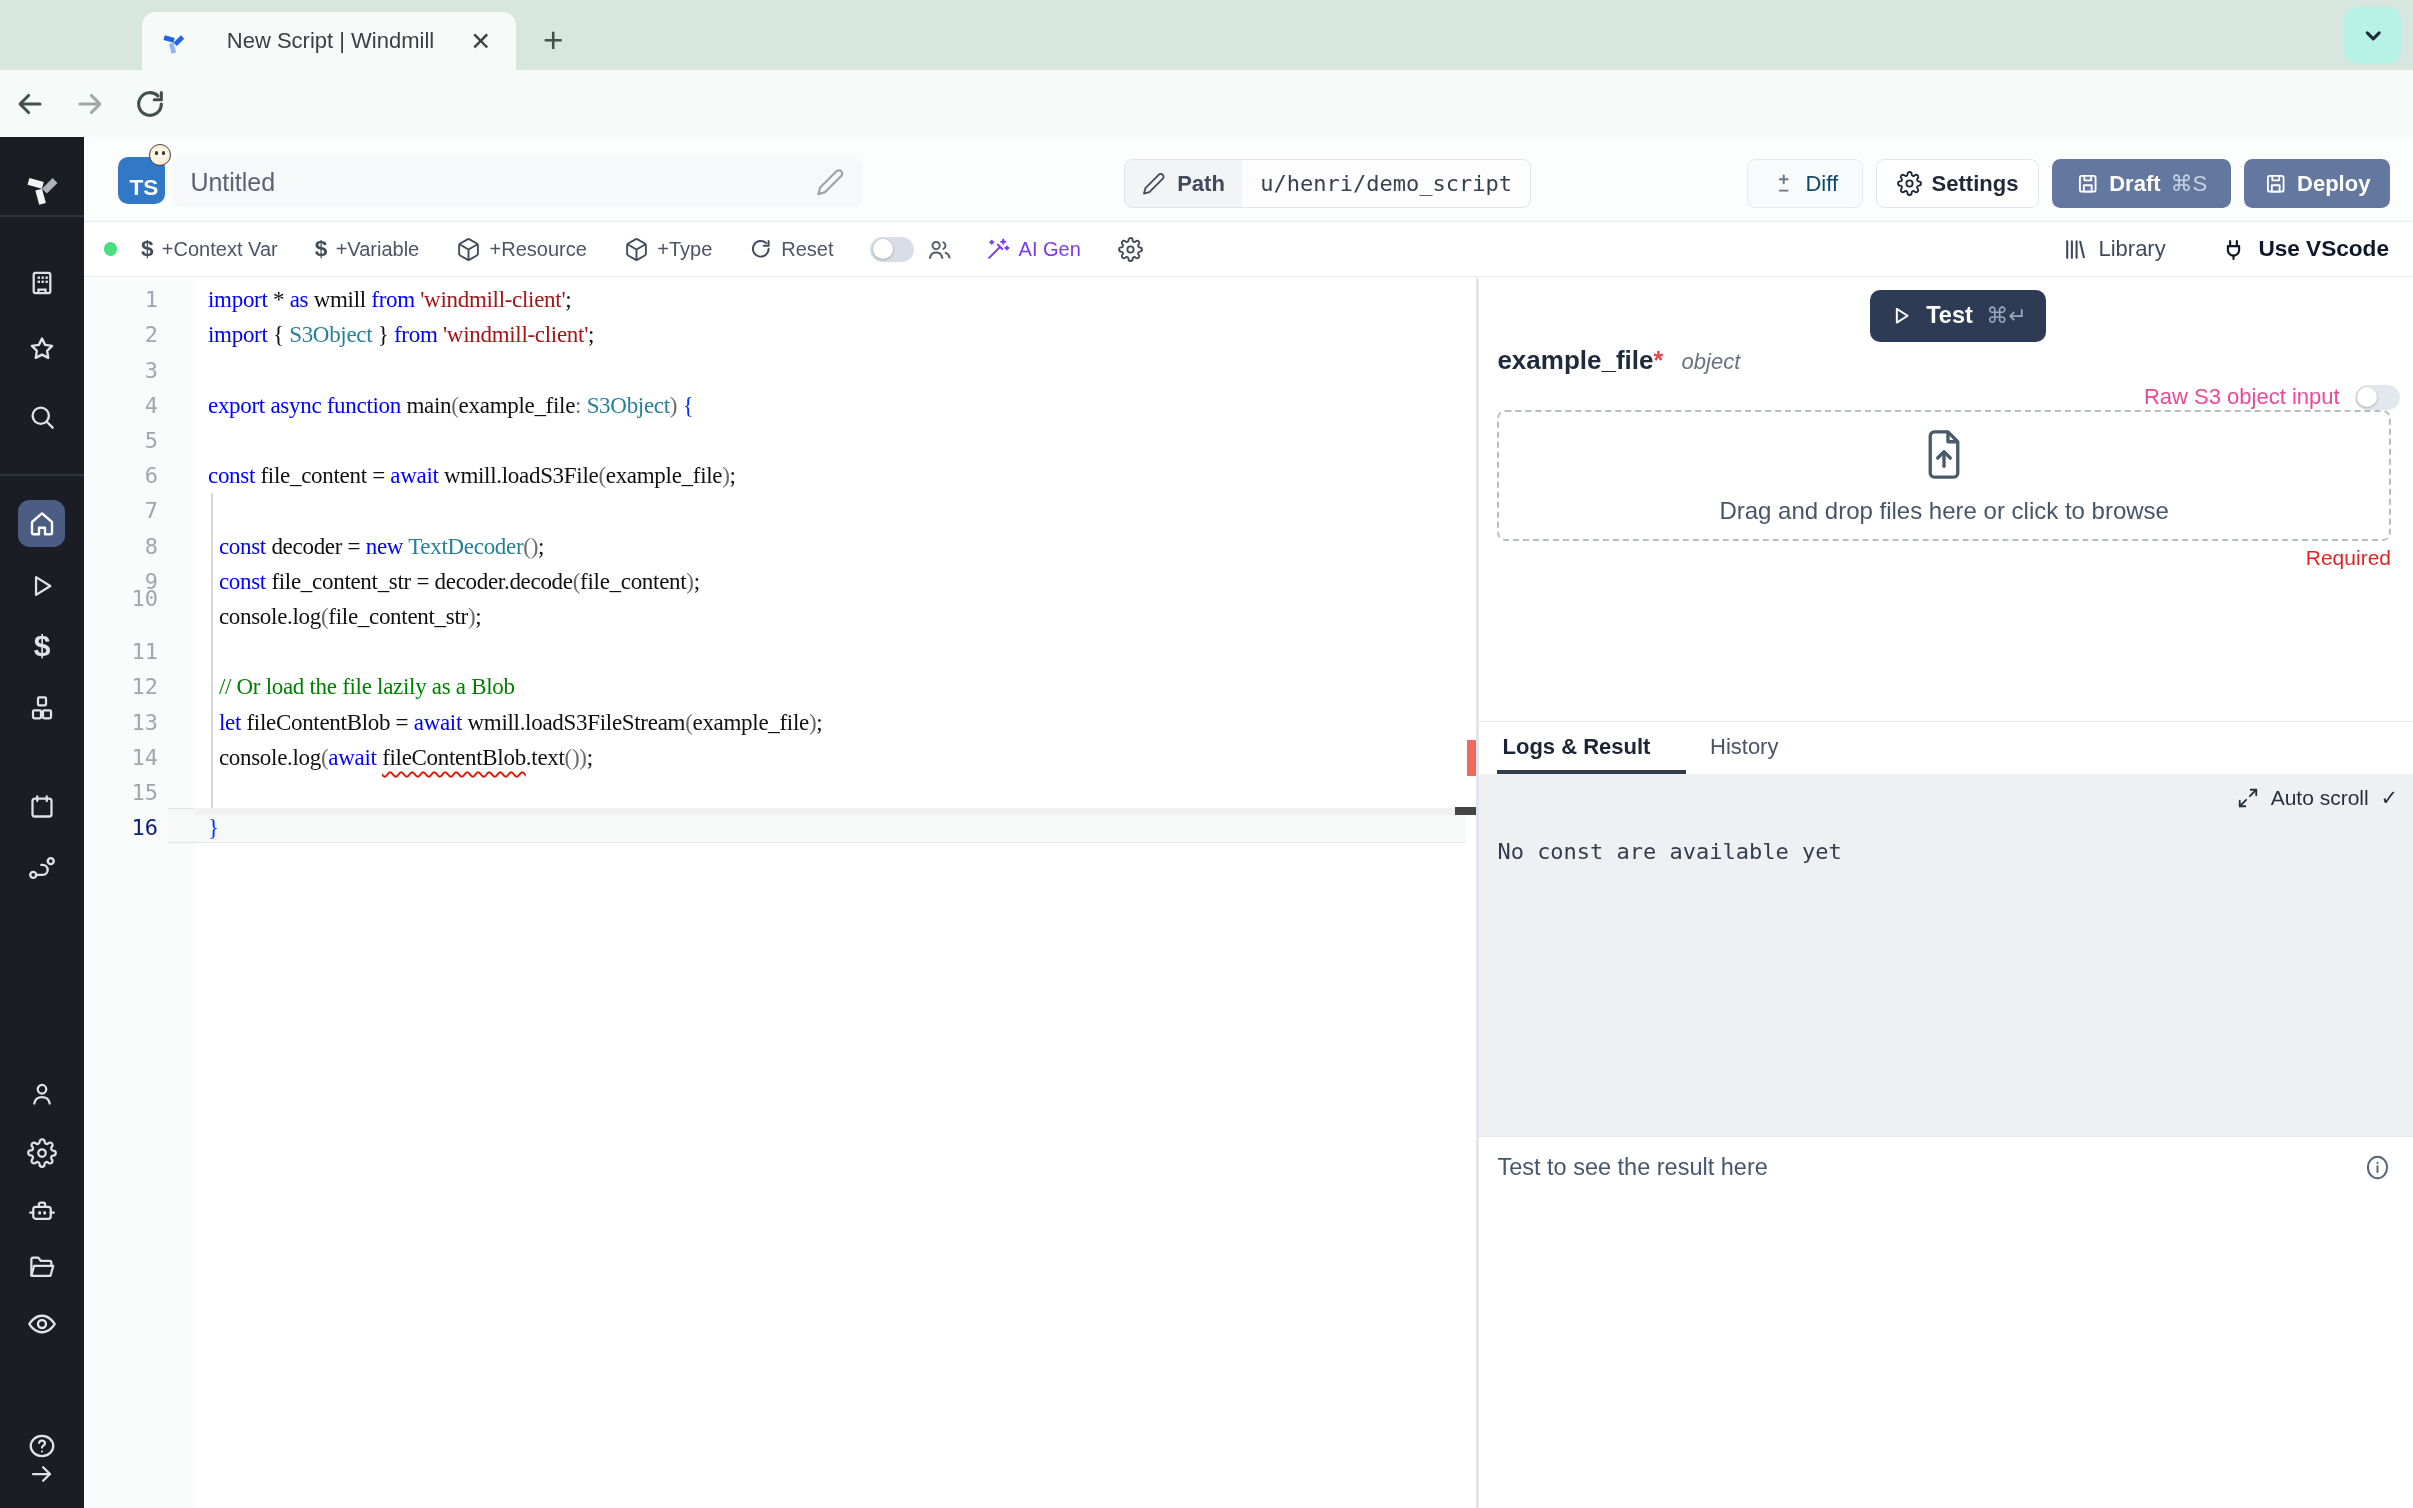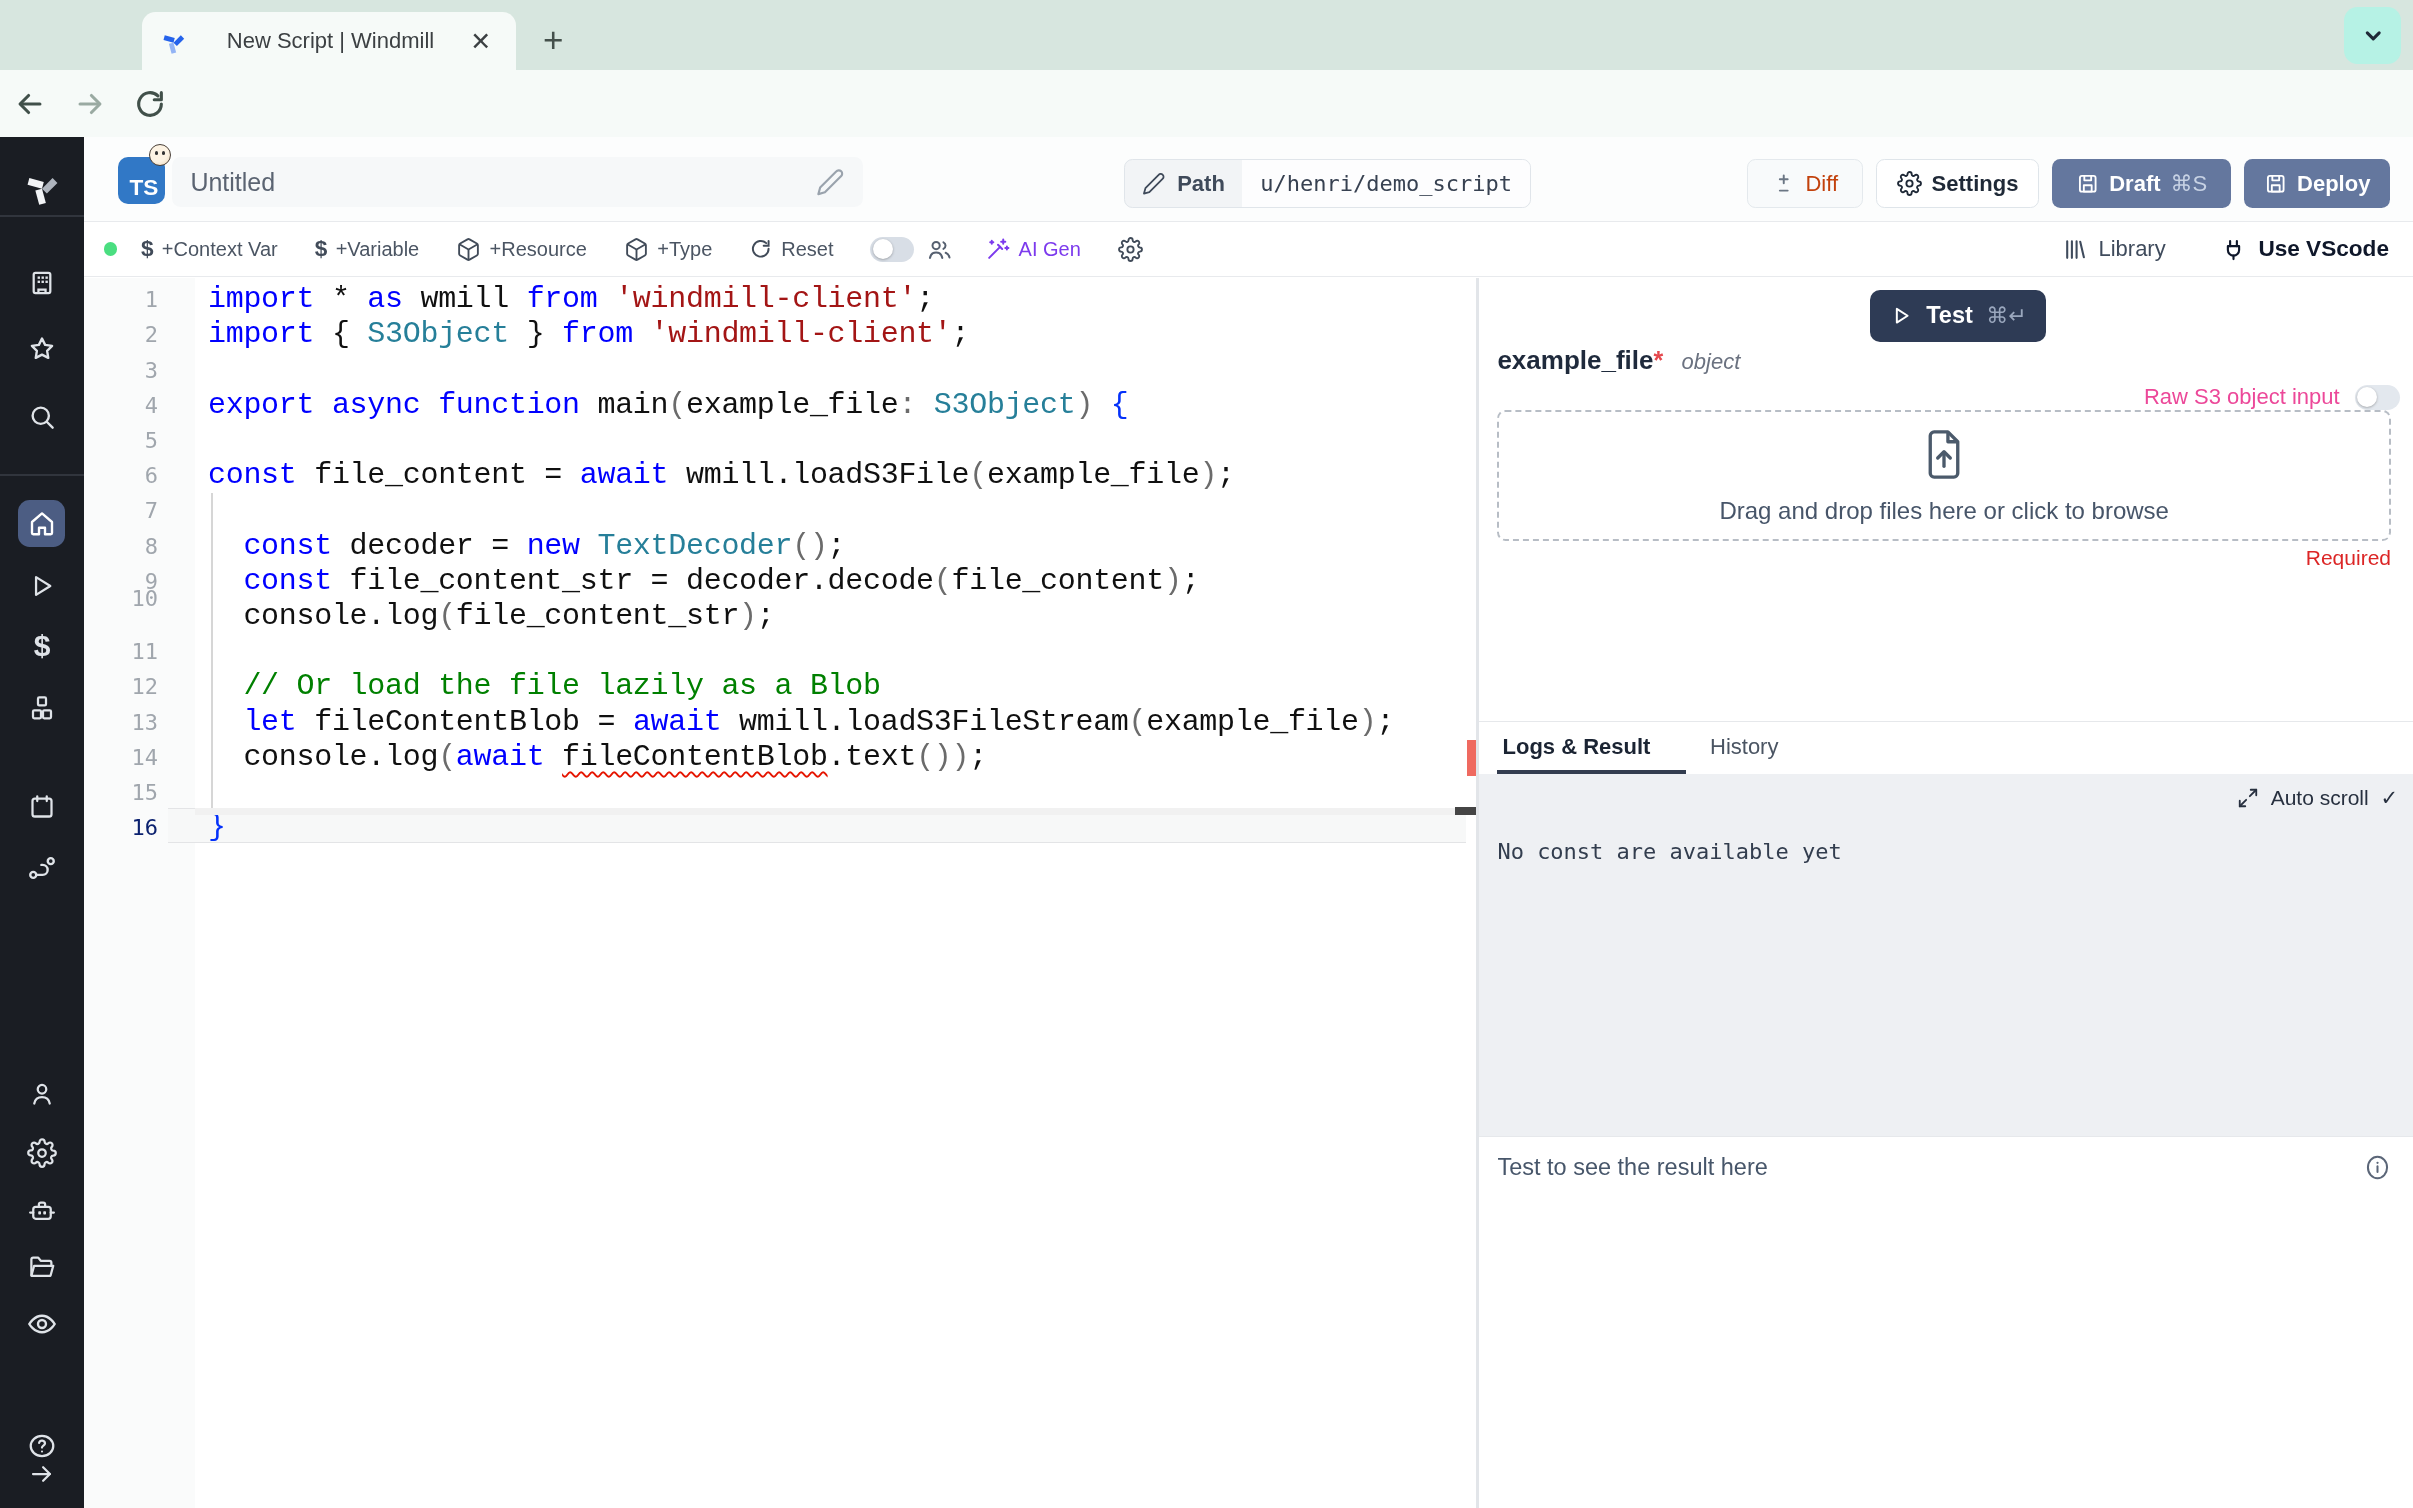--- a/index.html
+++ b/index.html
@@ -52,21 +52,21 @@
   #name-input { position:absolute; left:88px; top:20px; width:691px; height:50px; background:#f6f8f9;
                 border-radius:8.4px; display:flex; align-items:center; padding:0 18.4px; }
   #name-input span { font-size:25px; color:#5b6472; flex:1; }
   #path-group { position:absolute; left:1040px; top:22px; height:49px; background:#f2f4f6;
                 border:1.7px solid #e0e5ea; border-radius:8.4px; display:flex; align-items:stretch; overflow:hidden; }
   #path-left { display:flex; align-items:center; gap:11.7px; padding:0 17px; color:#3f4a5a; font-size:22px; font-weight:600; }
   #path-value { background:#fdfdfe; display:flex; align-items:center; padding:0 18.4px;
                 font-family:"DejaVu Sans Mono", monospace; font-size:22px; color:#374151; }
   .hdr-btn { position:absolute; top:22px; height:49px; border-radius:8.4px; display:flex; align-items:center;
              justify-content:center; gap:10px; font-size:22px; }
-  #btn-diff { left:1663px; width:116px; background:#f8fafb; border:1.7px solid #e4e9ed; color:#c2410c; }
+  #btn-diff { left:1663px; width:116px; background:#f8fafb; border:1.7px solid #e4e9ed; color:#0c4a6e; }
   #btn-settings { left:1792px; width:163px; background:#ffffff; border:1.7px solid #dfe5ea; color:#1f2937; font-weight:600; }
   #btn-draft { left:1968px; width:179px; background:#64779e; color:#fff; font-weight:600; }
   #btn-draft em { font-style:normal; color:#c7d2e4; font-weight:400; }
   #btn-deploy { left:2160px; width:146px; background:#64779e; color:#fff; font-weight:600; }
 
   
   #script-toolbar { position:absolute; left:84px; top:85px; width:2330px; height:55px; background:#fff;
                     border-bottom:1.7px solid #e8eaed; display:flex; align-items:center; padding:0 25px 0 20px; }
   .tb-item { display:flex; align-items:center; gap:8.4px; font-size:20px; color:#4b5563; margin-right:37px; white-space:nowrap; }
   .tb-item .dollar { font-size:22.6px; font-weight:600; color:#414b59; }
@@ -78,22 +78,22 @@
   #tb-right { margin-left:auto; display:flex; align-items:center; gap:54px; }
   #lib-item { display:flex; align-items:center; gap:11.7px; font-size:22px; color:#3f4b5c; }
   #vscode-item { display:flex; align-items:center; gap:11.7px; font-size:22.6px; color:#0f172a; font-weight:700; }
 
   
   #editor { position:absolute; left:84px; top:141px; width:1394px; height:1230px; background:#fff; }
   #gutter { position:absolute; left:0; top:0; width:111px; height:100%; background:#fafbfb; }
   .ln { position:absolute; left:0; width:74px; text-align:right; font-family:"DejaVu Sans Mono", monospace;
         font-size:22px; line-height:35px; color:#a0a6ad; }
   .ln.active { color:#0b216f; }
-  .code-line { position:absolute; left:124px; white-space:pre; font-family:Liberation Mono, monospace;
-               font-size:30px; line-height:35px; letter-spacing:-0.3px; color:#101010; }
+  .code-line { position:absolute; left:124px; white-space:pre; font-family:Liberation Serif, serif;
+               font-size:23px; line-height:35px; letter-spacing:-0.3px; color:#101010; }
   #cur-line { position:absolute; left:84px; right:11.7px; height:35px; background:#f7f8f8;
               border-top:1.7px solid #e3e4e6; border-bottom:1.7px solid #e3e4e6; }
   #indent-guide { position:absolute; left:127px; width:1.7px; background:#d6d6d6; }
   .tk-kw { color:#0000ff; } .tk-str { color:#a31515; } .tk-type { color:#267f99; }
   .tk-com { color:#008000; } .tk-pun { color:#6b6b6b; } .tk-br { color:#0431fa; }
   .tk-sq { text-decoration:underline wavy #e51400; text-decoration-thickness:2.1px; text-underline-offset:5.9px; }
   #ruler-err { position:absolute; right:0; top:462px; width:11px; height:36px; background:#ef6a60; }
   #hscroll-track { position:absolute; left:111px; right:23.5px; top:530px; height:6.7px; background:#f1f1f1; }
   #hscroll-thumb { position:absolute; right:0; top:529px; width:23.5px; height:8.4px; background:#454545; }
   #editor-border { position:absolute; right:0; top:0; width:1.7px; height:100%; background:#e2e5e9; }

